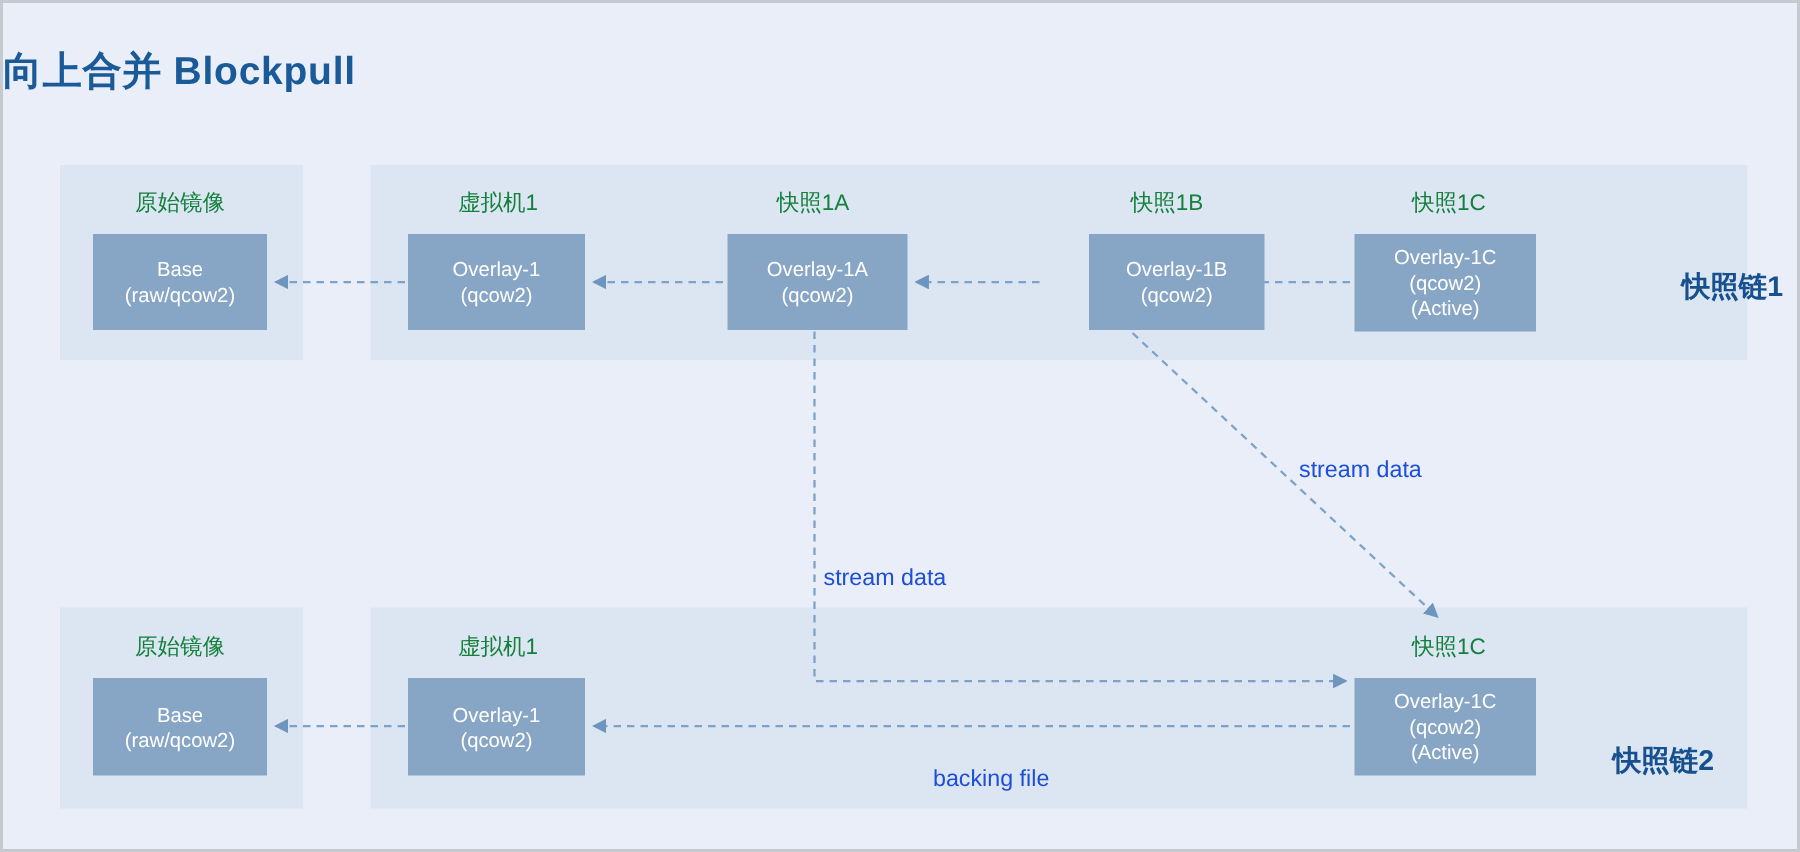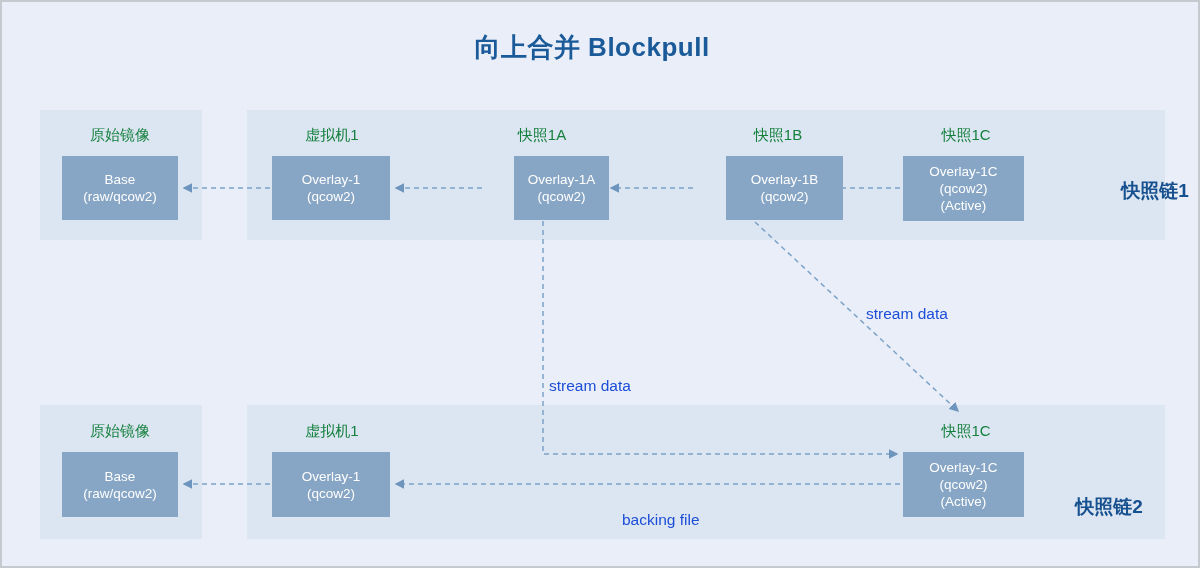--- a/index.html
+++ b/index.html
@@ -8,21 +8,21 @@
     width:1200px;height:568px;
     box-sizing:border-box;
     background:#e9eef8;
     border:2px solid #c6c9d0;
     font-family:"Liberation Sans","DejaVu Sans",sans-serif;
     overflow:hidden;
   }
   .title{
     position:absolute;
     left:0;top:28px;width:1180px;
-    text-align:center;
+    text-align:left;
     font-size:26px;font-weight:bold;
     color:#1b5a99;
     letter-spacing:0.5px;
   }
   .panel{
     position:absolute;
     background:#dce6f2;
   }
   .panel-origin-top{left:38px;top:108px;width:162px;height:130px;}
   .panel-chain1{left:245px;top:108px;width:918px;height:130px;}
@@ -112,21 +112,21 @@
   <div class="node-label" style="left:964px;top:124px;">快照1C</div>
 
   <div class="node" style="left:60px;top:154px;width:116px;height:64px;">
     <div>Base</div>
     <div>(raw/qcow2)</div>
   </div>
   <div class="node" style="left:270px;top:154px;width:118px;height:64px;">
     <div>Overlay-1</div>
     <div>(qcow2)</div>
   </div>
-  <div class="node" style="left:512px;top:154px;width:95px;height:64px;">
+  <div class="node" style="left:483px;top:154px;width:120px;height:64px;">
     <div>Overlay-1A</div>
     <div>(qcow2)</div>
   </div>
   <div class="node" style="left:694px;top:154px;width:117px;height:64px;margin-left:30px;">
     <div>Overlay-1B</div>
     <div>(qcow2)</div>
   </div>
   <div class="node" style="left:901px;top:154px;width:121px;height:65px;">
     <div>Overlay-1C</div>
     <div>(qcow2)</div>

